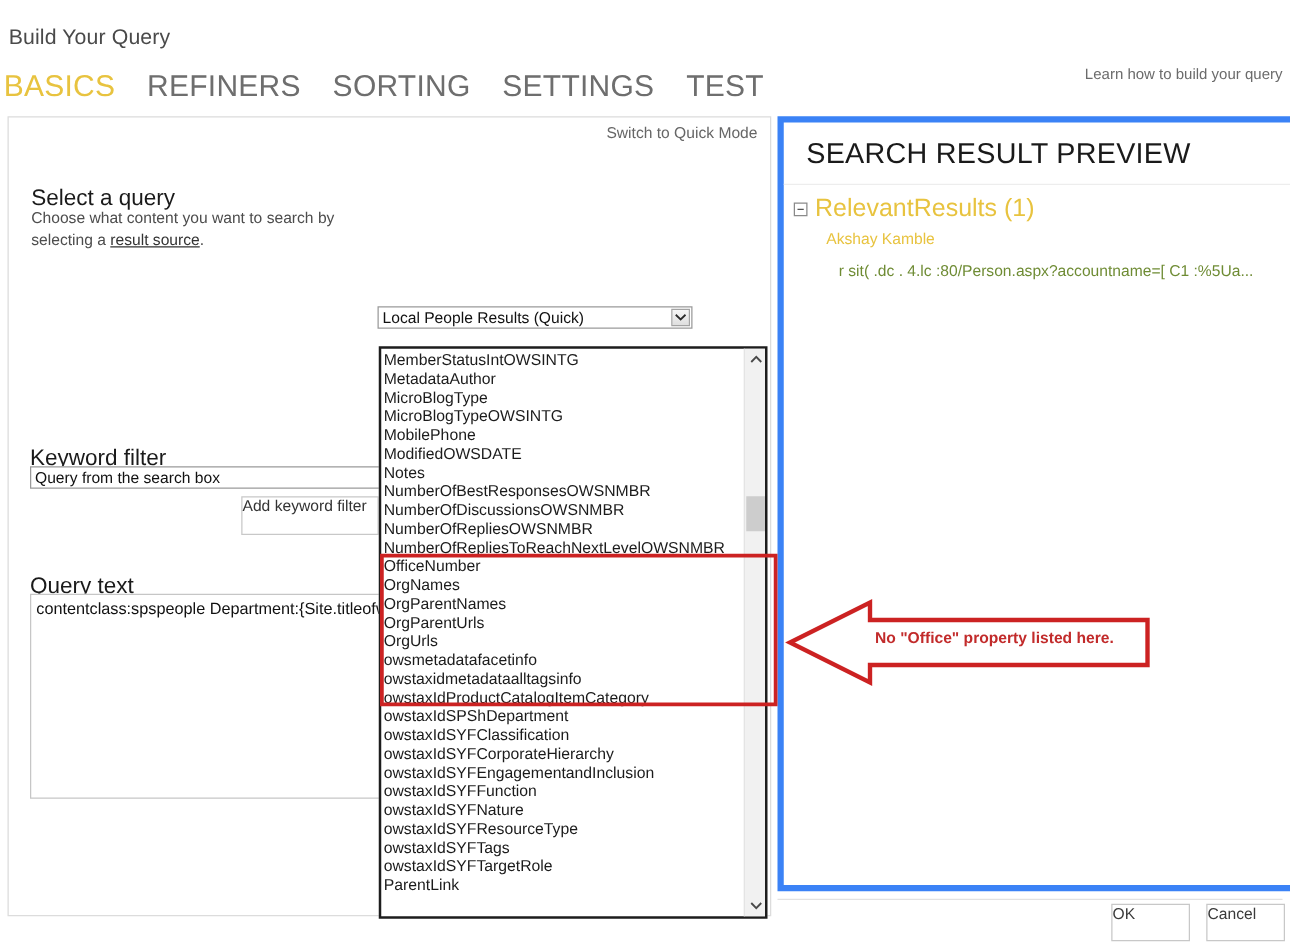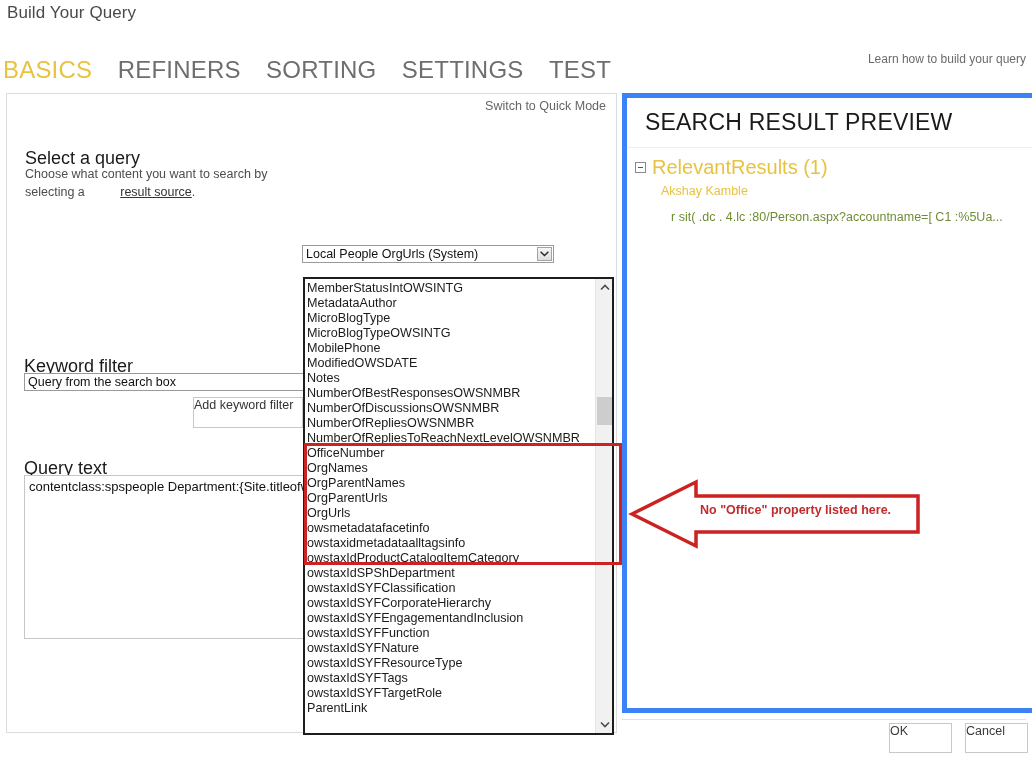--- a/index.html
+++ b/index.html
@@ -7,21 +7,21 @@
     margin: 0; padding: 0;
     width: 1032px; height: 759px;
     background: #ffffff;
     font-family: "Liberation Sans", sans-serif;
     overflow: hidden;
   }
   #root { position: relative; width: 1032px; height: 759px; background:#fff; }
 
   
   .dlg-title {
-    position: absolute; left: 7px; top: 3px;
+    position: absolute; left: 7px; top: 20px;
     font-size: 17px; color: #4a4a4a; letter-spacing: 0.1px;
   }
   .tabbar { position: absolute; left: 0; top: 53px; height: 38px; }
   .tab {
     display: inline-block; font-size: 24px; color: #6e6e6e;
     letter-spacing: 0.2px; padding: 0 3px; margin-right: 15px;
     vertical-align: top; line-height: 34px; cursor: pointer;
   }
   .tab.active { color: #e8c33f; }
   .learn-link {
@@ -34,21 +34,21 @@
     position: absolute; left: 6px; top: 93px;
     width: 611px; height: 640px;
     border: 1px solid #dcdcdc; background: #fff;
   }
   .quickmode {
     position: absolute; right: 10px; top: 5px;
     font-size: 12.5px; color: #666; cursor: pointer;
   }
   .lbl-strong { font-size: 18px; color: #1a1a1a; }
   .lbl-sub { font-size: 12.5px; color: #4d4d4d; line-height: 18px; }
-  .lbl-sub a { color: #333; text-decoration: underline; margin-left: 32px; }
+  .lbl-sub a { color: #333; text-decoration: underline; }
 
   .select-query-label { position: absolute; left: 18px; top: 54px; }
   .select-query-desc  { position: absolute; left: 18px; top: 71px; width: 250px; }
 
   .sel {
     position: absolute; font-size: 12.5px; color: #111;
     background: #fff; border: 1px solid #9a9a9a;
     height: 18px; line-height: 17px; padding: 0 20px 0 3px;
     white-space: nowrap; overflow: hidden; cursor: pointer;
   }
@@ -190,21 +190,21 @@
 
     <div class="quickmode">Switch to Quick Mode</div>
 
     <div class="select-query-label lbl-strong">Select a query</div>
     <div class="select-query-desc lbl-sub">
       <span>Choose what content you want to search by</span>
       <span>selecting a </span><a href="#">result source</a><span>.</span>
     </div>
 
     <div class="sel" id="sel-query">
-      <span>Local People OrgUrls (System)</span>
+      <span>Local People Results (Quick)</span>
       <span class="arrowbox">
         <svg width="9" height="6" viewBox="0 0 9 6">
             <path d="M0.6 0.8 L4.5 4.6 L8.4 0.8" fill="none" stroke="#2b2b2b" stroke-width="1.4"></path>
           </svg>
       </span>
     </div>
 
     <div class="kw-label lbl-strong">Keyword filter</div>
     <div class="sel" id="sel-keyword">
       <span>Query from the search box</span>

